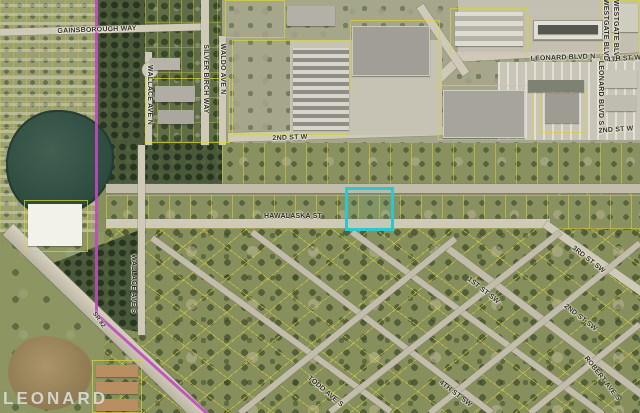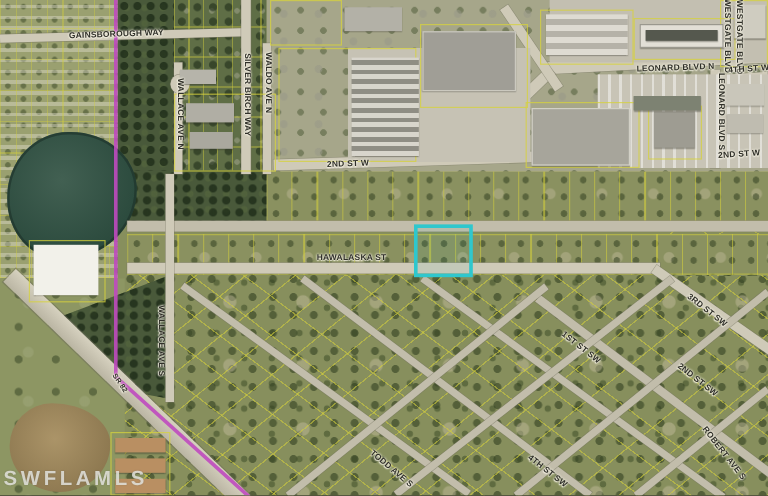--- a/index.html
+++ b/index.html
@@ -209,14 +209,14 @@
   <span class="slbl lbl-hawa">HAWALASKA ST</span>
   <span class="slbl lbl-1stsw">1ST ST SW</span>
   <span class="slbl lbl-2ndsw">2ND ST SW</span>
   <span class="slbl lbl-3rdsw">3RD ST SW</span>
   <span class="slbl lbl-4thsw">4TH ST SW</span>
   <span class="slbl lbl-robert">ROBERT AVE S</span>
   <span class="slbl lbl-todd">TODD AVE S</span>
   <span class="slbl lbl-wals">WALLACE AVE S</span>
   <span class="slbl lbl-sr82">SR 82</span>
 
-  <span class="wm" style="left:3px;top:389px;">SWFLAMLS</span>
+  <span class="wm" style="left:3px;top:389px;">LEONARD</span>
 </div>
 
 </body></html>

